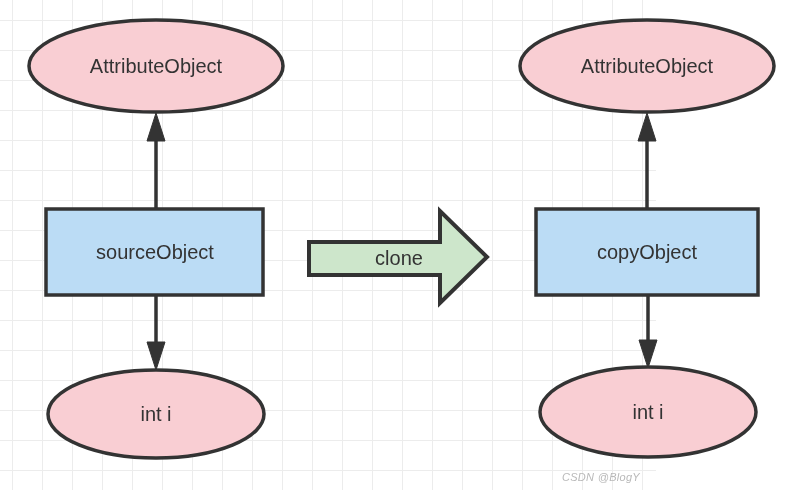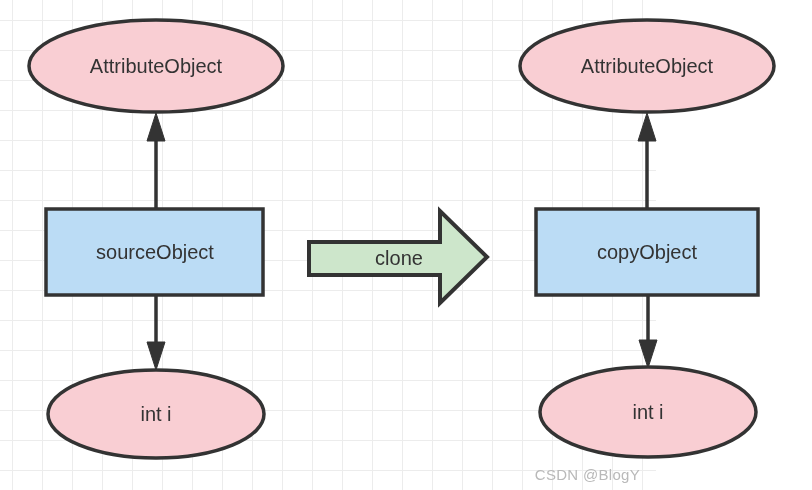--- a/index.html
+++ b/index.html
@@ -51,23 +51,24 @@
   .label {
     fill: var(--text);
     font-size: 20px;
     text-anchor: middle;
     font-family: "Liberation Sans", sans-serif;
   }
   .watermark {
     position: absolute;
     right: 16px;
     bottom: 7px;
-    font-size: 15px;
+    font-size: 11px;
     color: var(--watermark);
     letter-spacing: 0.3px;
+    font-style: italic;
   }
 </style>
 </head>
 <body>
 
 <div class="canvas">
   <svg width="812" height="490" viewBox="0 0 812 490">
 
     <ellipse class="shape" cx="156" cy="66" rx="127" ry="46"></ellipse>
     <text class="label" x="156" y="73">AttributeObject</text>

